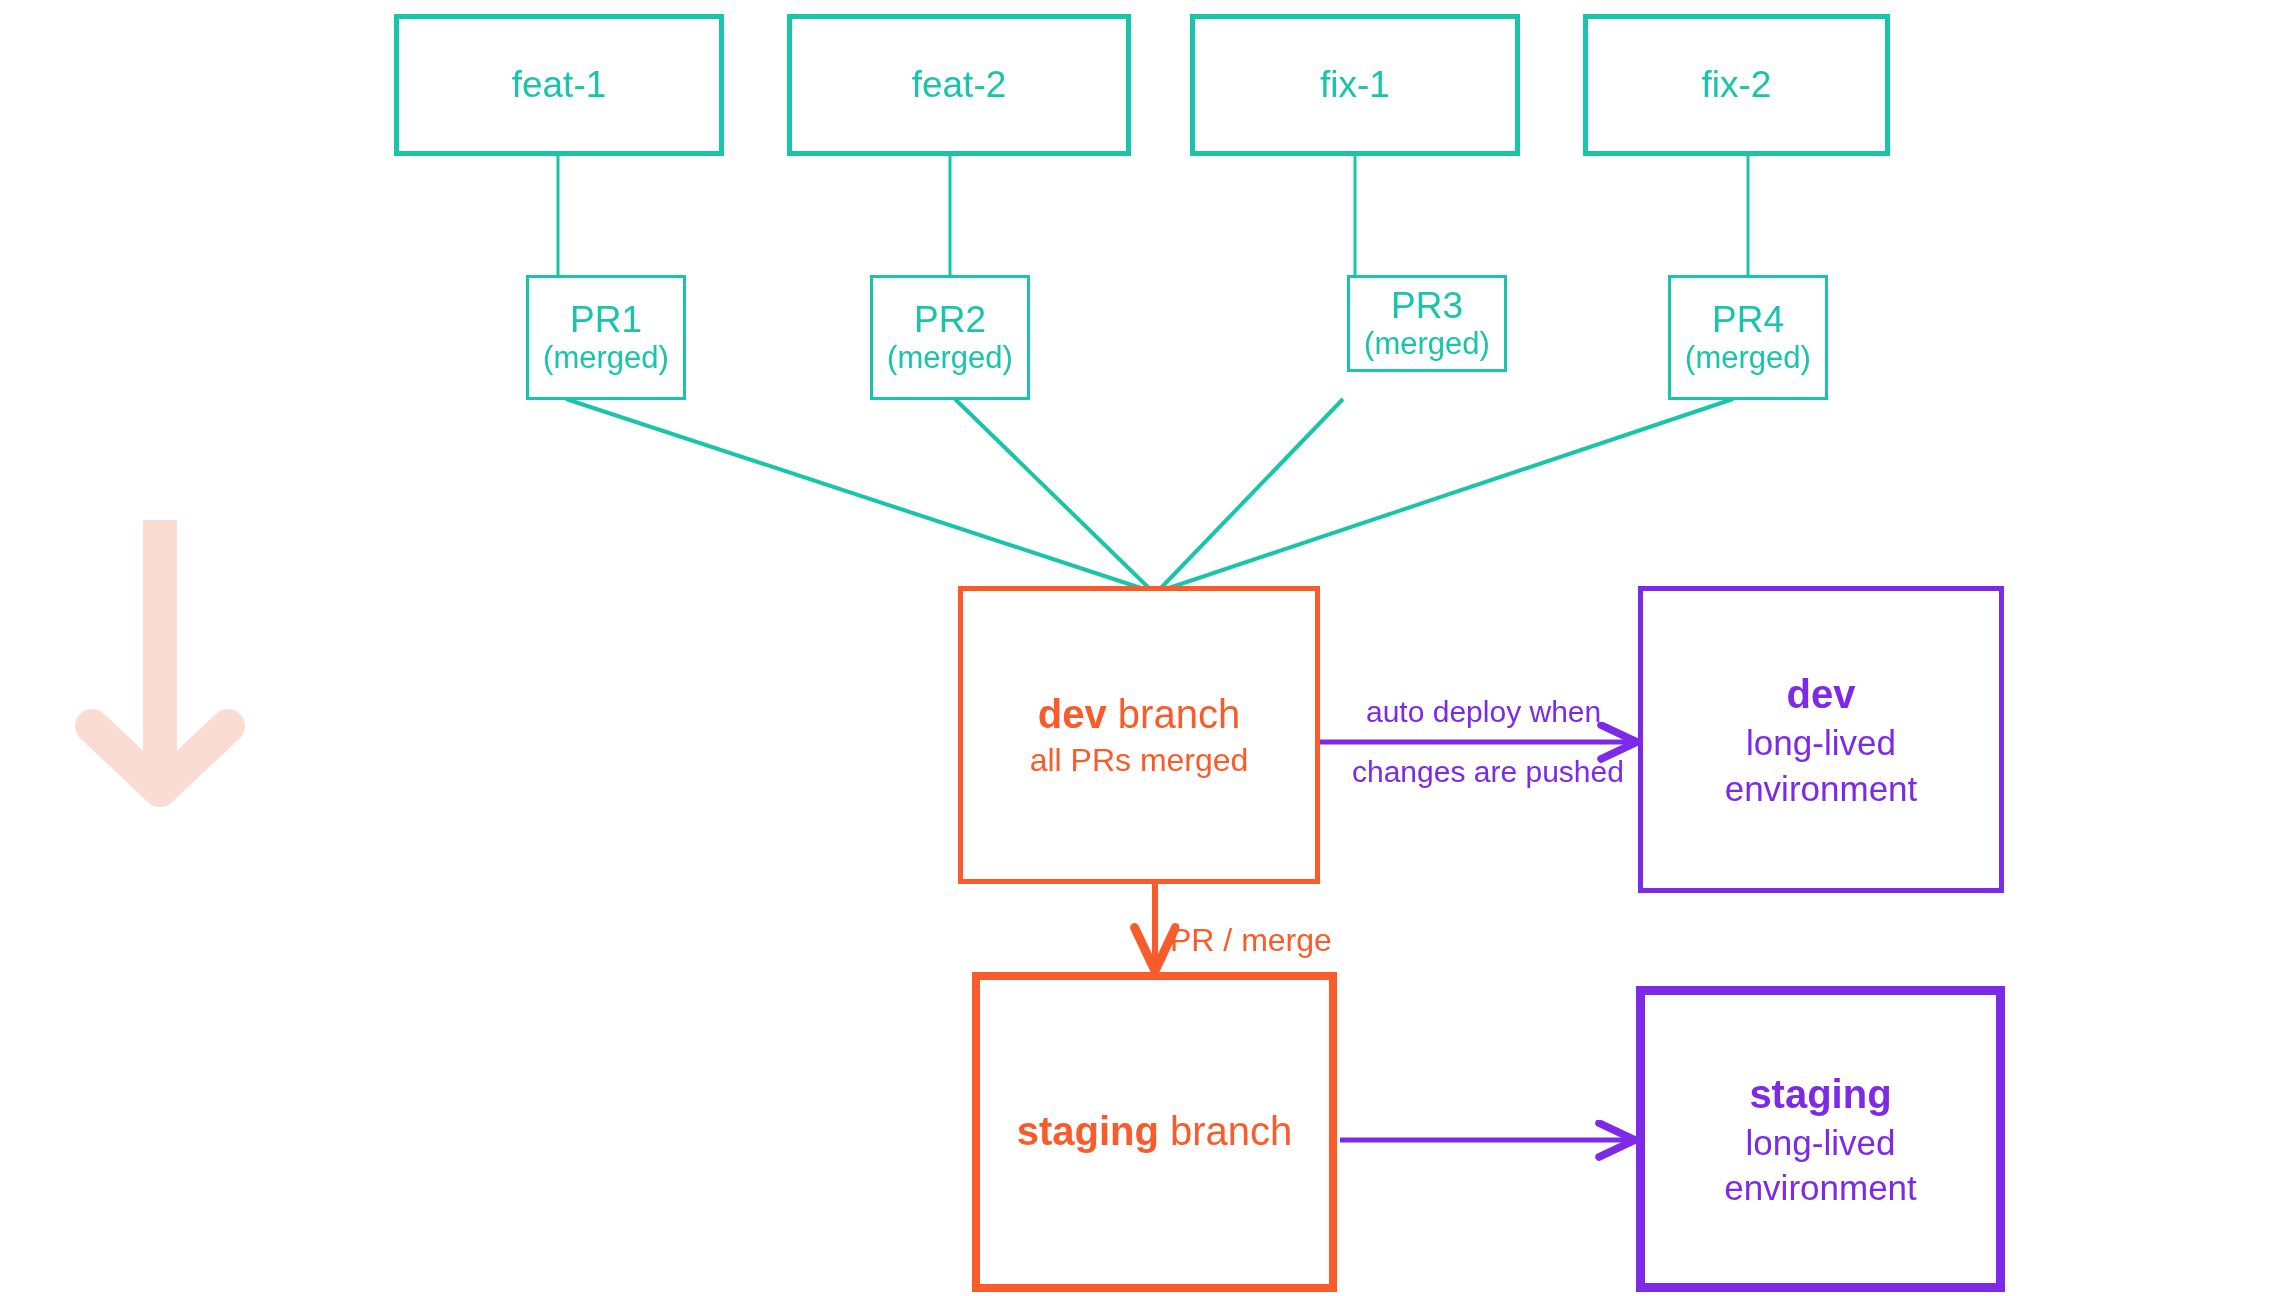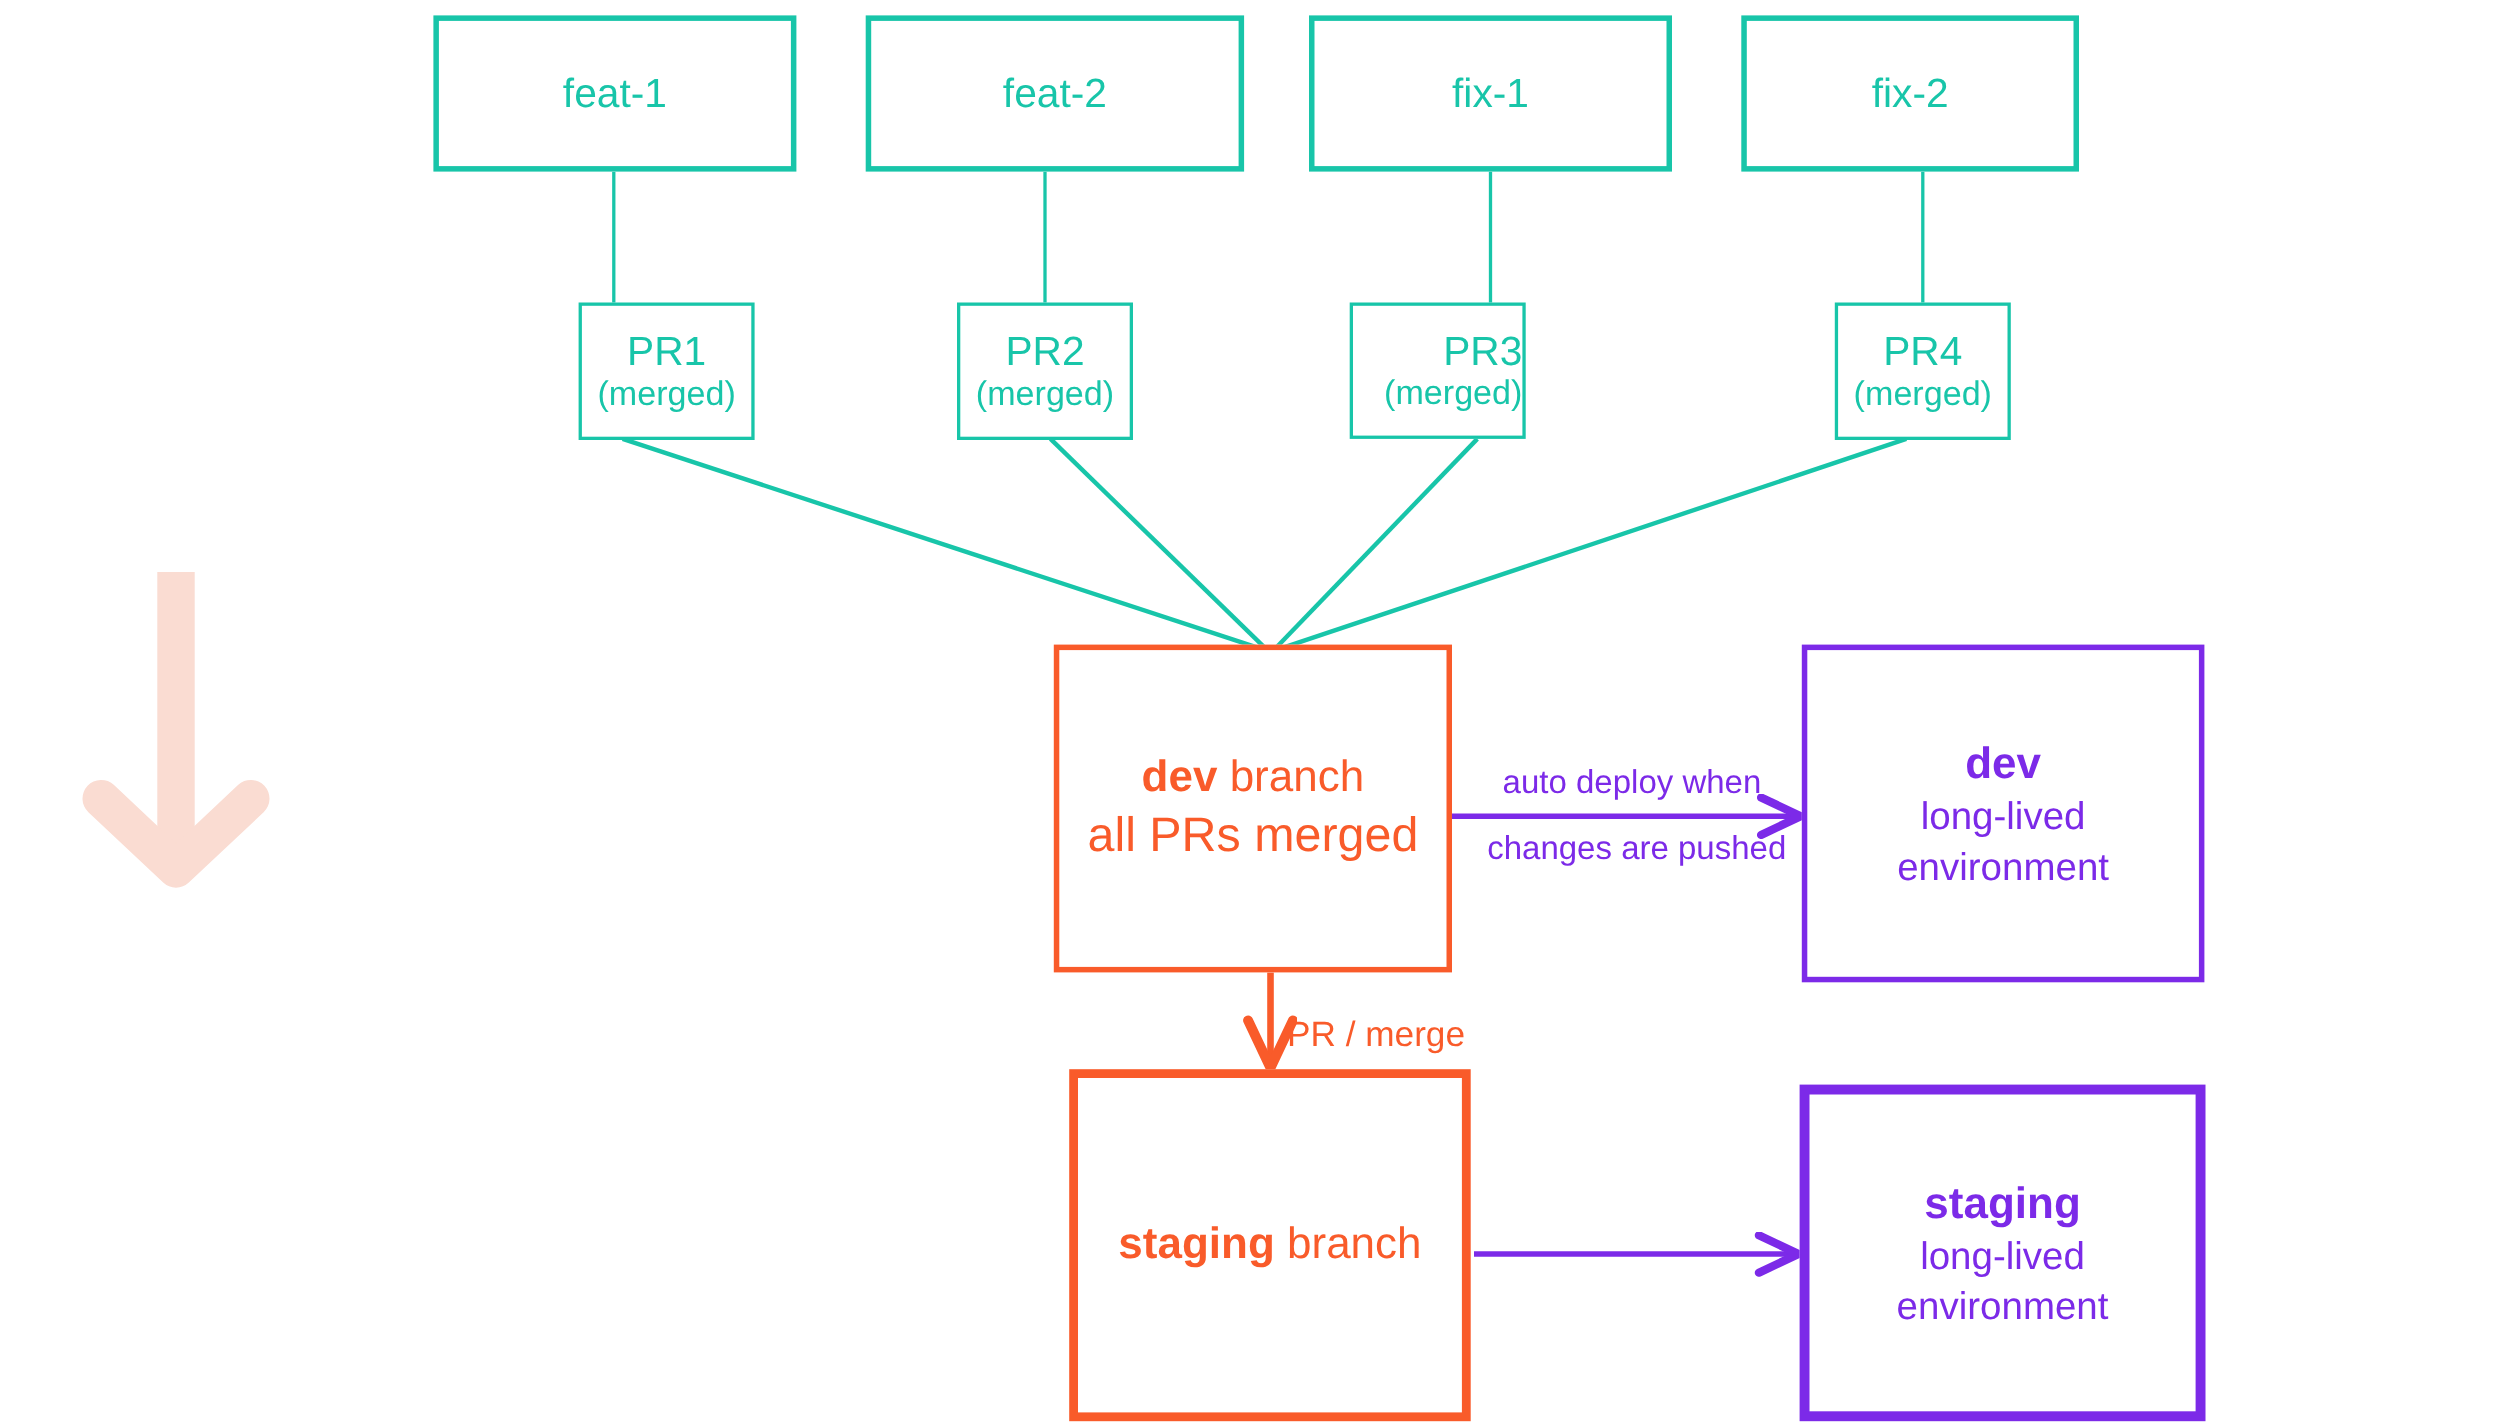--- a/index.html
+++ b/index.html
@@ -70,21 +70,21 @@
     color: #f95b2a;
   }
   .orange-box.thick { border-width: 8px; }
   .obox-line1 {
     font-size: 40px;
     font-weight: 400;
     line-height: 1.28;
     white-space: nowrap;
   }
   .obox-line2 {
-    font-size: 44px;
+    font-size: 32px;
     font-weight: 400;
     line-height: 1.28;
     white-space: nowrap;
   }
   .obox-line1 b, .obox-line2 b { font-weight: 700; }
 
   
   .purple-box {
     border: 5px solid #7c2ae8;
     color: #7c2ae8;
@@ -171,21 +171,21 @@
   <div class="node pr-box" style="left:478px; top:275px; width:160px; height:125px;margin-left:48px;">
     <span class="pr-title">PR1</span>
     <span class="pr-sub">(merged)</span>
   </div>
 
   <div class="node pr-box" style="left:870px; top:275px; width:160px; height:125px;">
     <span class="pr-title">PR2</span>
     <span class="pr-sub">(merged)</span>
   </div>
 
-  <div class="node pr-box" style="left:1227px; top:275px; width:160px; height:124px;align-items:flex-end;">
+  <div class="node pr-box" style="left:1347px; top:275px; width:160px; height:97px;">
     <span class="pr-title">PR3</span>
     <span class="pr-sub">(merged)</span>
   </div>
 
   <div class="node pr-box" style="left:1668px; top:275px; width:160px; height:125px;">
     <span class="pr-title">PR4</span>
     <span class="pr-sub">(merged)</span>
   </div>
 
   <div class="node orange-box" style="left:958px; top:586px; width:362px; height:298px;">

